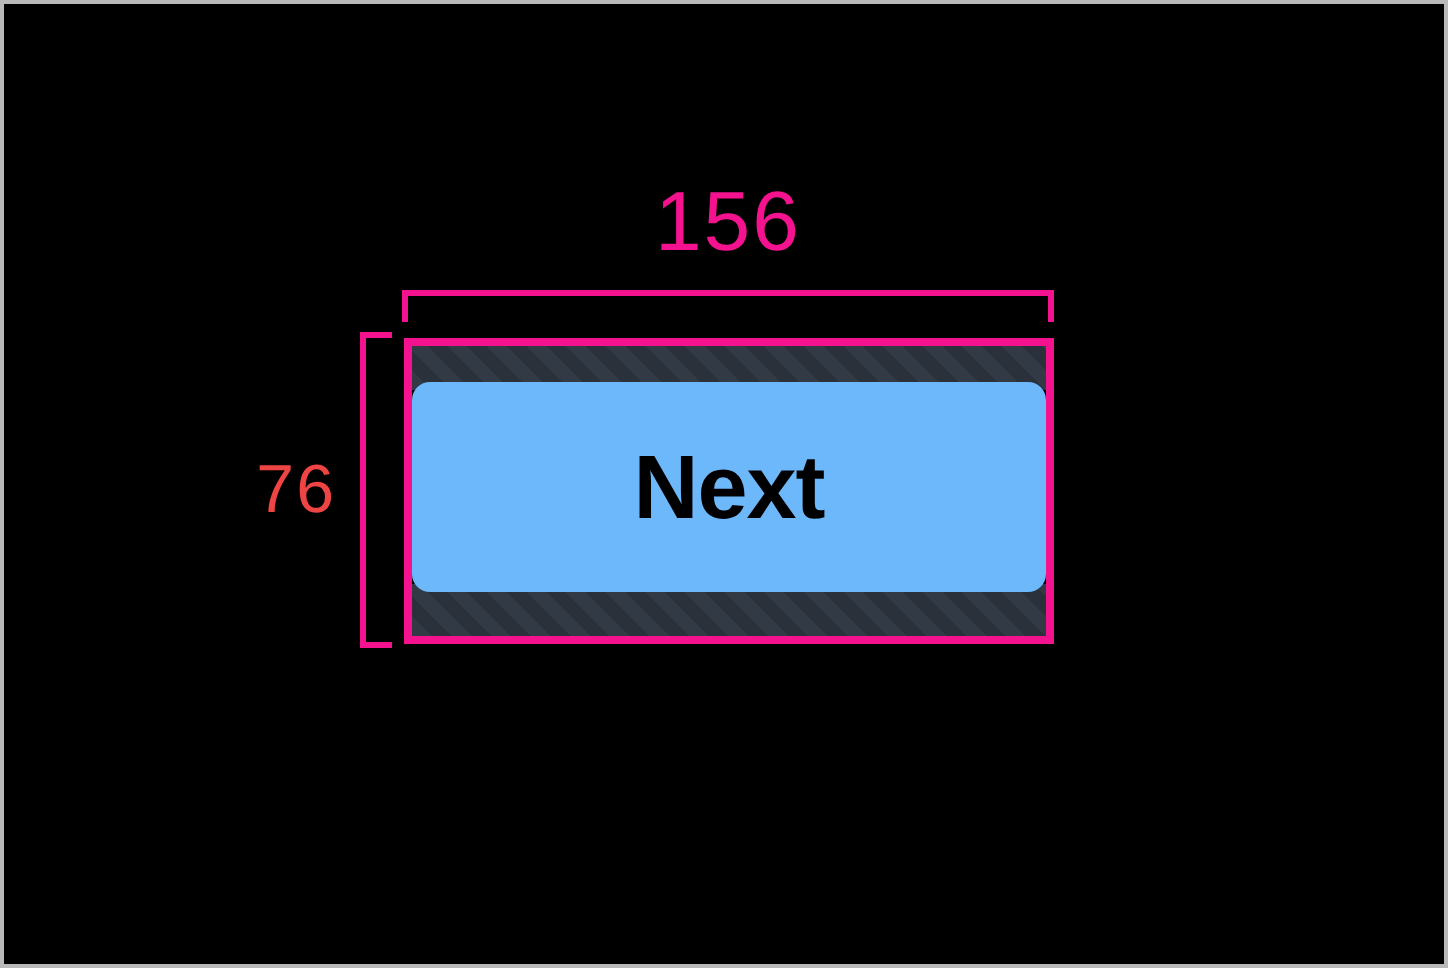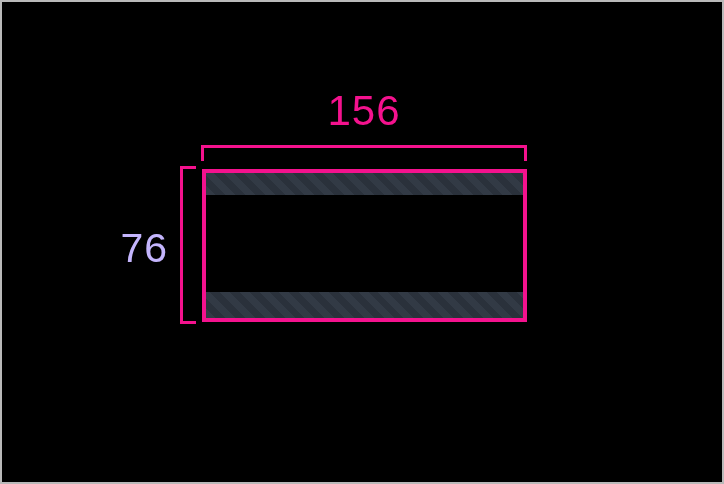--- a/index.html
+++ b/index.html
@@ -120,23 +120,23 @@
     border-left: 3px solid #f4128e;
     border-top: 3px solid #f4128e;
     border-bottom: 3px solid #f4128e;
   }
   #height-label {
     position: absolute;
     left: 96px;
     top: 226px;
     width: 70px;
     text-align: right;
-    color: #c4b5fd;
+    color: #ef4444;
     font-family: "Liberation Sans", sans-serif;
-    font-size: 41px;
+    font-size: 34px;
     font-weight: normal;
     line-height: 1;
     letter-spacing: 1px;
   }
 </style>
 </head>
 <body>
 
 <div id="canvas">
 
@@ -147,16 +147,17 @@
   <div id="height-label">76</div>
 
   <div id="height-bracket"></div>
 
   <div id="overlay-box">
 
     <div id="hatch-top" class="hatch-band"></div>
 
     <div id="hatch-bottom" class="hatch-band"></div>
 
+    <div id="next-button">Next</div>
 
   </div>
 
 </div>
 
 </body></html>

